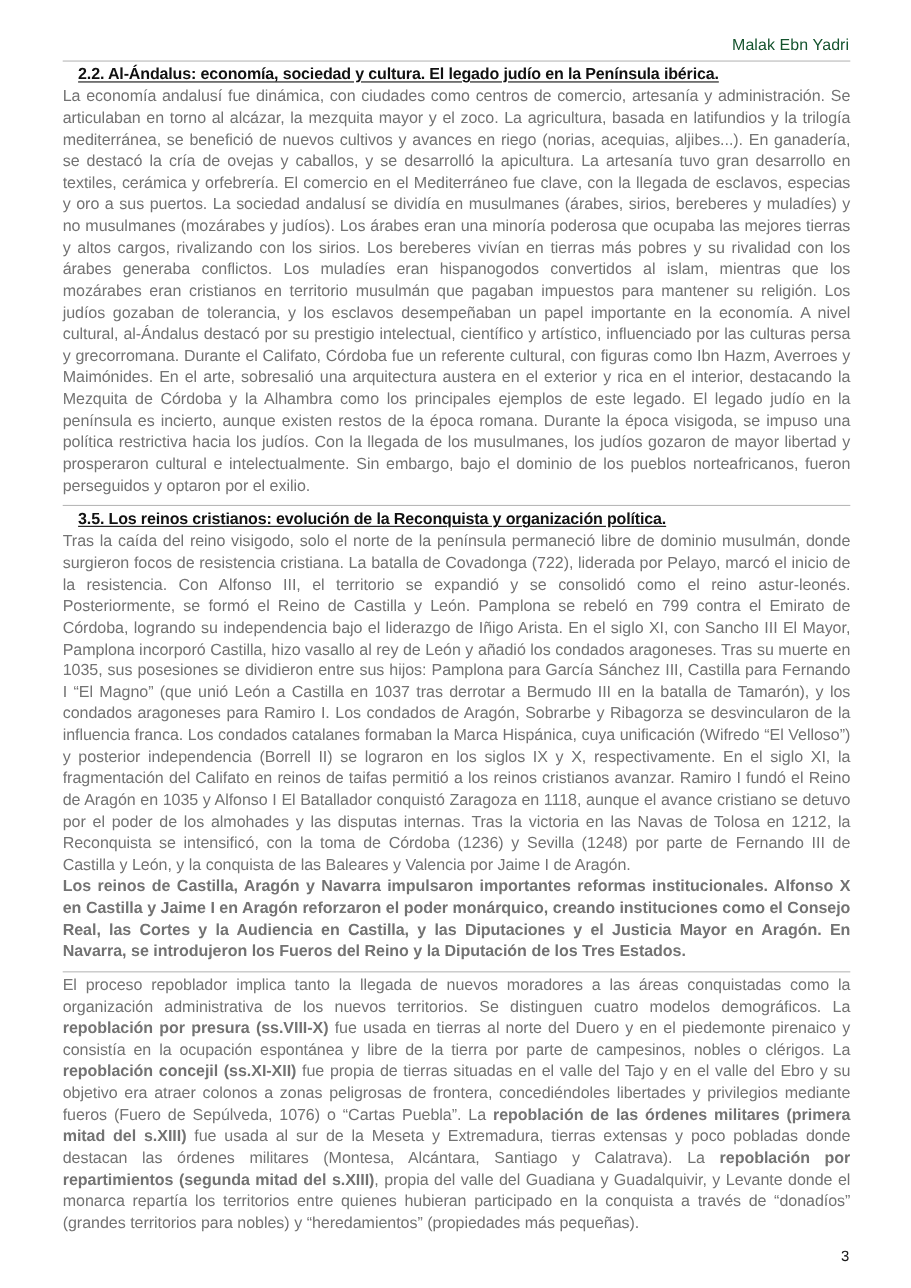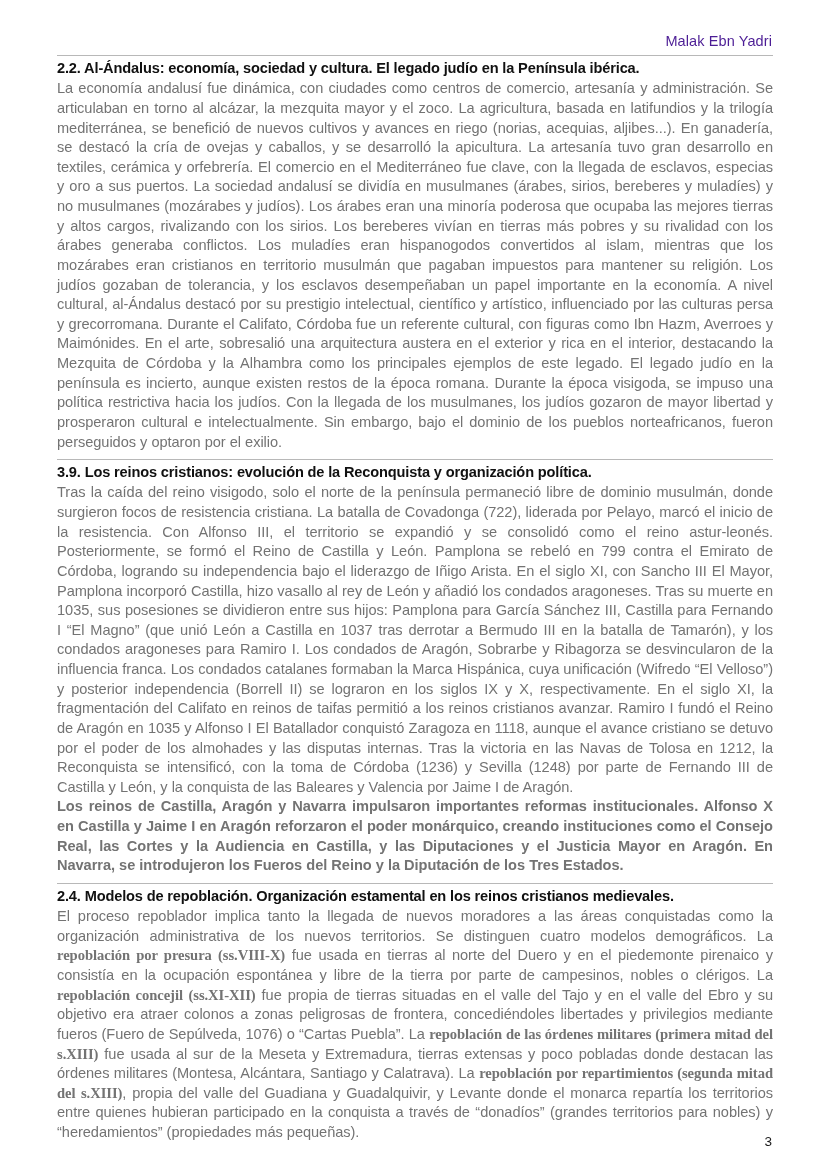--- a/index.html
+++ b/index.html
@@ -23,41 +23,42 @@
     box-sizing: border-box;
     padding: 0;
   }
   .header {
     position: absolute;
     left: 57px;
     right: 56px;
     top: 33px;
     text-align: right;
     font-size: 14.5px;
-    color: #4c1d95;
+    color: #14532d;
     letter-spacing: 0.1px;
   }
   .content {
     position: absolute;
     left: 57px;
     top: 55px;
     width: 716px;
   }
   hr.rule {
     border: none;
     border-top: 1px solid #b8b8b8;
     margin: 0 0 3px 0;
     width: 100%;
   }
   h2.section-heading {
     font-size: 14.6px;
     font-weight: bold;
-    margin: 0 0 1px 0;
+    margin: 0 0 1px 14px;
     padding: 0;
     line-height: 1.32;
+    text-decoration: underline;
     text-underline-offset: 2px;
     letter-spacing: -0.15px;
     color: #111111;
   }
   p.body-text {
     font-size: 14.6px;
     line-height: 1.345;
     text-align: justify;
     margin: 0;
     padding: 0;
@@ -68,21 +69,21 @@
   }
   p.body-text + p.body-text {
     margin-top: 0px;
     font-weight: bold;
   }
   .section {
     margin-bottom: 8px;
   }
   .section-2-2 { margin-bottom: 7px; }
   .section-2-3 { margin-bottom: 7px; }
-  b { font-weight: bold; font-family: Liberation Serif, serif; }
+  b { font-weight: bold; }
   .footer-page {
     position: absolute;
     right: 56px;
     bottom: 22px;
     font-size: 13.5px;
     color: #1a1a1a;
   }
 </style>
 </head>
 <body>
@@ -96,28 +97,27 @@
   <div class="content">
 
     <div class="section section-2-2">
       <hr class="rule">
       <h2 class="section-heading">2.2. Al-Ándalus: economía, sociedad y cultura. El legado judío en la Península ibérica.</h2>
       <p class="body-text">La economía andalusí fue dinámica, con ciudades como centros de comercio, artesanía y administración. Se articulaban en torno al alcázar, la mezquita mayor y el zoco. La agricultura, basada en latifundios y la trilogía mediterránea, se benefició de nuevos cultivos y avances en riego (norias, acequias, aljibes...). En ganadería, se destacó la cría de ovejas y caballos, y se desarrolló la apicultura. La artesanía tuvo gran desarrollo en textiles, cerámica y orfebrería. El comercio en el Mediterráneo fue clave, con la llegada de esclavos, especias y oro a sus puertos. La sociedad andalusí se dividía en musulmanes (árabes, sirios, bereberes y muladíes) y no musulmanes (mozárabes y judíos). Los árabes eran una minoría poderosa que ocupaba las mejores tierras y altos cargos, rivalizando con los sirios. Los bereberes vivían en tierras más pobres y su rivalidad con los árabes generaba conflictos. Los muladíes eran hispanogodos convertidos al islam, mientras que los mozárabes eran cristianos en territorio musulmán que pagaban impuestos para mantener su religión. Los judíos gozaban de tolerancia, y los esclavos desempeñaban un papel importante en la economía. A nivel cultural, al-Ándalus destacó por su prestigio intelectual, científico y artístico, influenciado por las culturas persa y grecorromana. Durante el Califato, Córdoba fue un referente cultural, con figuras como Ibn Hazm, Averroes y Maimónides. En el arte, sobresalió una arquitectura austera en el exterior y rica en el interior, destacando la Mezquita de Córdoba y la Alhambra como los principales ejemplos de este legado. El legado judío en la península es incierto, aunque existen restos de la época romana. Durante la época visigoda, se impuso una política restrictiva hacia los judíos. Con la llegada de los musulmanes, los judíos gozaron de mayor libertad y prosperaron cultural e intelectualmente. Sin embargo, bajo el dominio de los pueblos norteafricanos, fueron perseguidos y optaron por el exilio.</p>
     </div>
 
     <div class="section section-2-3">
       <hr class="rule">
-      <h2 class="section-heading">3.9. Los reinos cristianos: evolución de la Reconquista y organización política.</h2>
+      <h2 class="section-heading">3.5. Los reinos cristianos: evolución de la Reconquista y organización política.</h2>
       <p class="body-text">Tras la caída del reino visigodo, solo el norte de la península permaneció libre de dominio musulmán, donde surgieron focos de resistencia cristiana. La batalla de Covadonga (722), liderada por Pelayo, marcó el inicio de la resistencia. Con Alfonso III, el territorio se expandió y se consolidó como el reino astur-leonés. Posteriormente, se formó el Reino de Castilla y León. Pamplona se rebeló en 799 contra el Emirato de Córdoba, logrando su independencia bajo el liderazgo de Iñigo Arista. En el siglo XI, con Sancho III El Mayor, Pamplona incorporó Castilla, hizo vasallo al rey de León y añadió los condados aragoneses. Tras su muerte en 1035, sus posesiones se dividieron entre sus hijos: Pamplona para García Sánchez III, Castilla para Fernando I “El Magno” (que unió León a Castilla en 1037 tras derrotar a Bermudo III en la batalla de Tamarón), y los condados aragoneses para Ramiro I. Los condados de Aragón, Sobrarbe y Ribagorza se desvincularon de la influencia franca. Los condados catalanes formaban la Marca Hispánica, cuya unificación (Wifredo “El Velloso”) y posterior independencia (Borrell II) se lograron en los siglos IX y X, respectivamente. En el siglo XI, la fragmentación del Califato en reinos de taifas permitió a los reinos cristianos avanzar. Ramiro I fundó el Reino de Aragón en 1035 y Alfonso I El Batallador conquistó Zaragoza en 1118, aunque el avance cristiano se detuvo por el poder de los almohades y las disputas internas. Tras la victoria en las Navas de Tolosa en 1212, la Reconquista se intensificó, con la toma de Córdoba (1236) y Sevilla (1248) por parte de Fernando III de Castilla y León, y la conquista de las Baleares y Valencia por Jaime I de Aragón.</p>
       <p class="body-text">Los reinos de Castilla, Aragón y Navarra impulsaron importantes reformas institucionales. Alfonso X en Castilla y Jaime I en Aragón reforzaron el poder monárquico, creando instituciones como el Consejo Real, las Cortes y la Audiencia en Castilla, y las Diputaciones y el Justicia Mayor en Aragón. En Navarra, se introdujeron los Fueros del Reino y la Diputación de los Tres Estados.</p>
     </div>
 
     <div class="section section-2-4">
       <hr class="rule">
-      <h2 class="section-heading">2.4. Modelos de repoblación. Organización estamental en los reinos cristianos medievales.</h2>
       <p class="body-text"><span>El proceso repoblador implica tanto la llegada de nuevos moradores a las áreas conquistadas como la organización administrativa de los nuevos territorios. Se distinguen cuatro modelos demográficos. La </span><b>repoblación por presura (ss.VIII-X)</b><span> fue usada en tierras al norte del Duero y en el piedemonte pirenaico y consistía en la ocupación espontánea y libre de la tierra por parte de campesinos, nobles o clérigos. La </span><b>repoblación concejil (ss.XI-XII)</b><span> fue propia de tierras situadas en el valle del Tajo y en el valle del Ebro y su objetivo era atraer colonos a zonas peligrosas de frontera, concediéndoles libertades y privilegios mediante fueros (Fuero de Sepúlveda, 1076) o “Cartas Puebla”. La </span><b>repoblación de las órdenes militares (primera mitad del s.XIII)</b><span> fue usada al sur de la Meseta y Extremadura, tierras extensas y poco pobladas donde destacan las órdenes militares (Montesa, Alcántara, Santiago y Calatrava). La </span><b>repoblación por repartimientos (segunda mitad del s.XIII)</b><span>, propia del valle del Guadiana y Guadalquivir, y Levante donde el monarca repartía los territorios entre quienes hubieran participado en la conquista a través de “donadíos” (grandes territorios para nobles) y “heredamientos” (propiedades más pequeñas).</span></p>
     </div>
 
   </div>
 
   <div class="footer-page">3</div>
 
 </div>
 
 </body></html>

